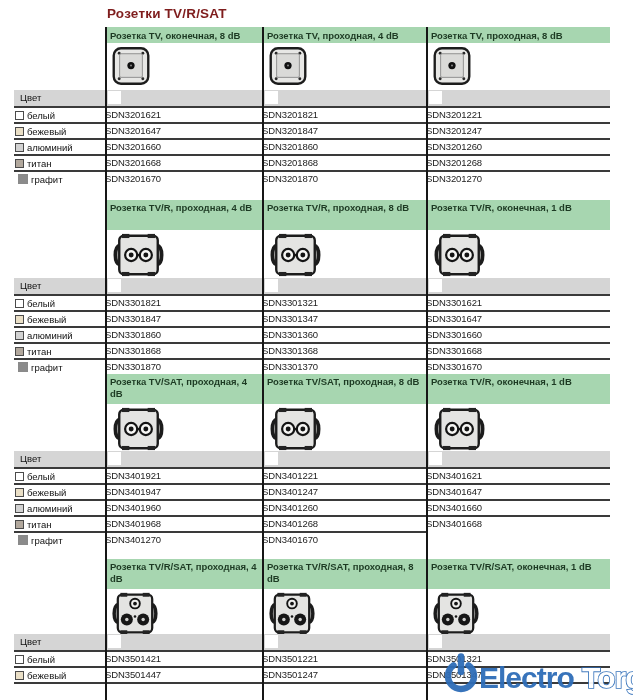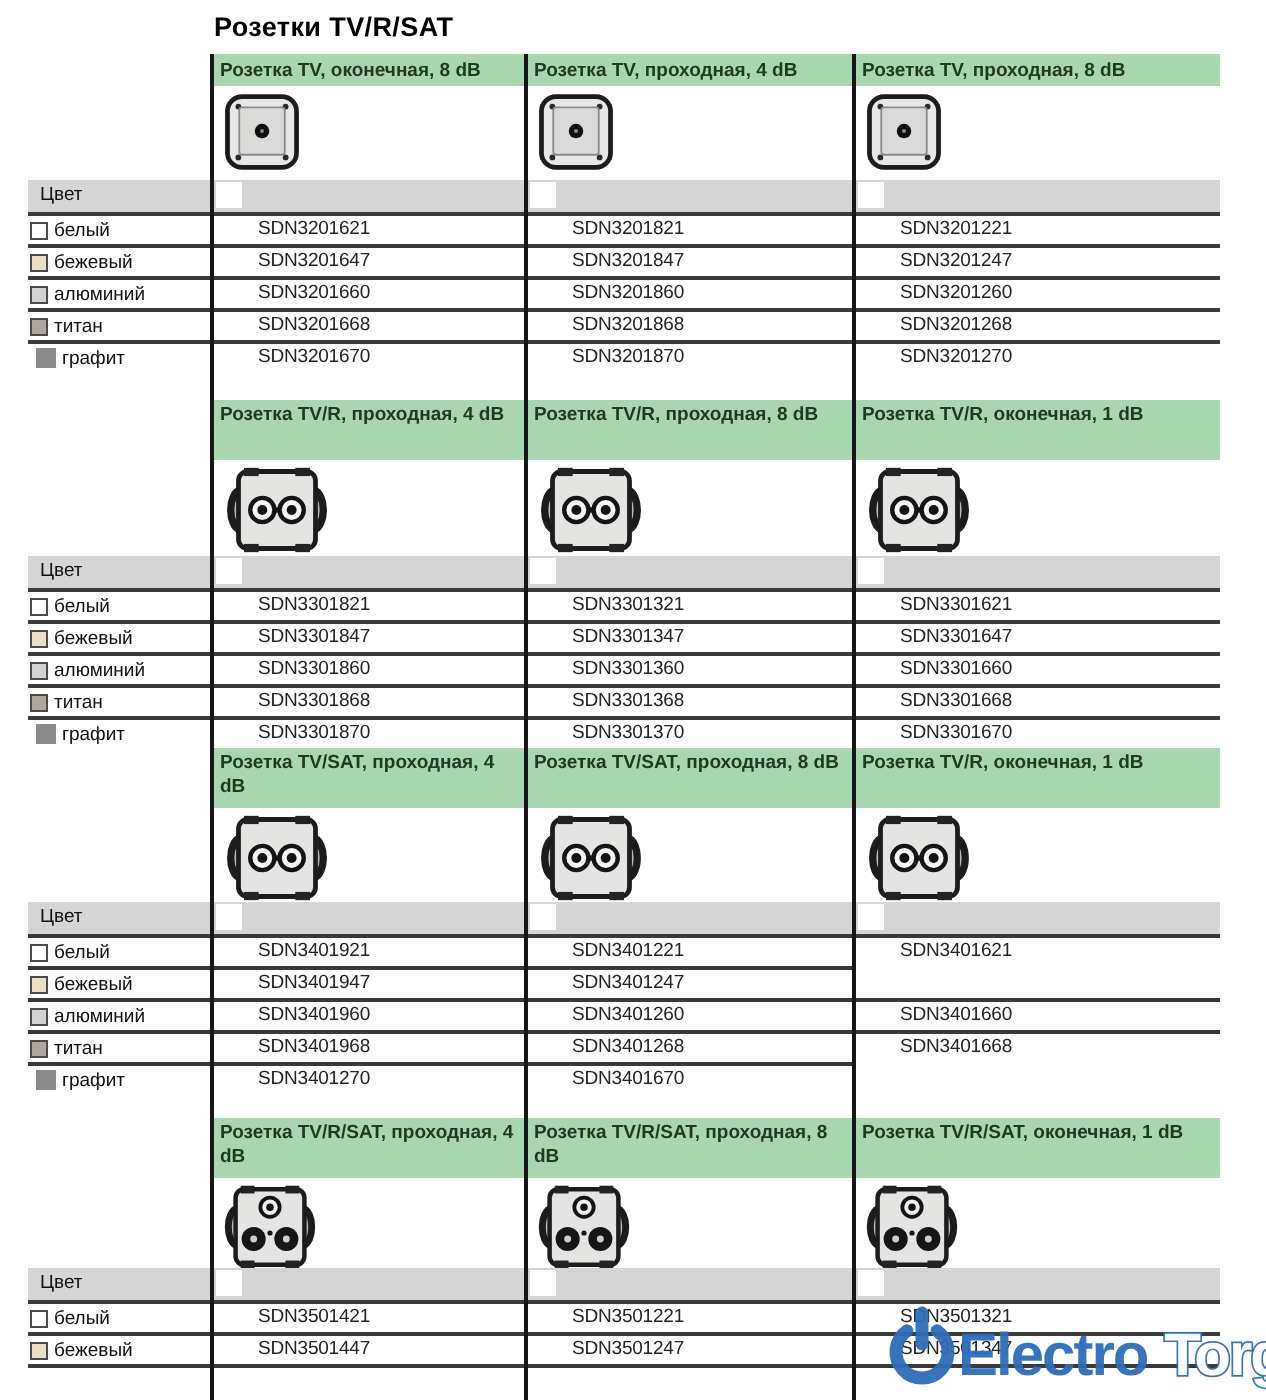--- a/index.html
+++ b/index.html
@@ -2,21 +2,21 @@
 <html><head>
 <meta charset="utf-8">
 <style>
   * { margin:0; padding:0; box-sizing:border-box; }
   html,body { background:#ffffff; }
   .page {
     position:relative; width:633px; height:700px; overflow:hidden;
     background:#ffffff; color:#1a1a1a;
     font-family:"Liberation Sans", sans-serif;
   }
-  .title { position:absolute; left:107px; top:6px; font-size:13.5px; font-weight:bold; color:#000000; letter-spacing:.2px; }
+  .title { position:absolute; left:107px; top:6px; font-size:13.5px; font-weight:bold; color:#7f1d1d; letter-spacing:.2px; }
   .content { position:absolute; left:14px; top:27px; width:596px; }
   .vline { position:absolute; top:27px; height:673px; width:2px; background:#161616; z-index:6; }
   .v1 { left:105px; } .v2 { left:262px; } .v3 { left:426px; }
 
   .row { display:grid; grid-template-columns:91px 157px 164px 184px; }
   .cell { min-width:0; }
 
   .sec.s1 { margin-bottom:14px; }
   .sec.s2 { }
   .sec.s3 { margin-bottom:12px; }
@@ -32,21 +32,21 @@
   .img-cell { padding:3px 0 0 5px; }
 
   .cvet-row { height:16px; }
   .cvet-row .cell { background:#d5d5d5; }
   .cvet-label { font-size:9.5px; color:#101010; padding:2px 0 0 6px; }
   .wsq { display:block; width:13px; height:13px; background:#ffffff; margin:1px 0 0 3px; }
 
   .c-row { height:16px; }
   .c-row .cell { border-top:2px solid #3a3a3a; font-size:9.5px; line-height:13px; }
   .c-row.stub { height:4px; }
-  .code { padding-left:24px; color:#222; letter-spacing:-.1px; white-space:nowrap; overflow:hidden; }
+  .code { padding-left:0; color:#222; letter-spacing:-.1px; white-space:nowrap; overflow:hidden; }
   .color-label { display:flex; align-items:center; gap:3px; padding-left:1px; color:#101010; }
   .sw { width:9px; height:9px; border:1px solid #4a4a4a; background:#fff; flex:none; }
   .sw.graphite { width:10px; height:10px; border-color:#8a8a8a; margin-left:3px; }
   .cname { white-space:nowrap; }
 
   .sock { display:block; }
   .logo { position:absolute; left:436px; top:653px; z-index:9; opacity:.95; }
   .defs { position:absolute; width:0; height:0; overflow:hidden; }
 </style>
 </head>
@@ -317,20 +317,21 @@
         <div class="cell code">SDN3401221</div>
         <div class="cell code">SDN3401621</div>
       </div>
       <div class="row c-row">
         <div class="cell color-label">
             <span class="sw" style="background-color: rgb(234, 223, 198);"></span>
             <span class="cname">бежевый</span>
           </div>
         <div class="cell code">SDN3401947</div>
         <div class="cell code">SDN3401247</div>
+        <div class="cell code">SDN3401647</div>
       </div>
       <div class="row c-row">
         <div class="cell color-label">
             <span class="sw" style="background-color: rgb(210, 210, 210);"></span>
             <span class="cname">алюминий</span>
           </div>
         <div class="cell code">SDN3401960</div>
         <div class="cell code">SDN3401260</div>
         <div class="cell code">SDN3401660</div>
       </div>

